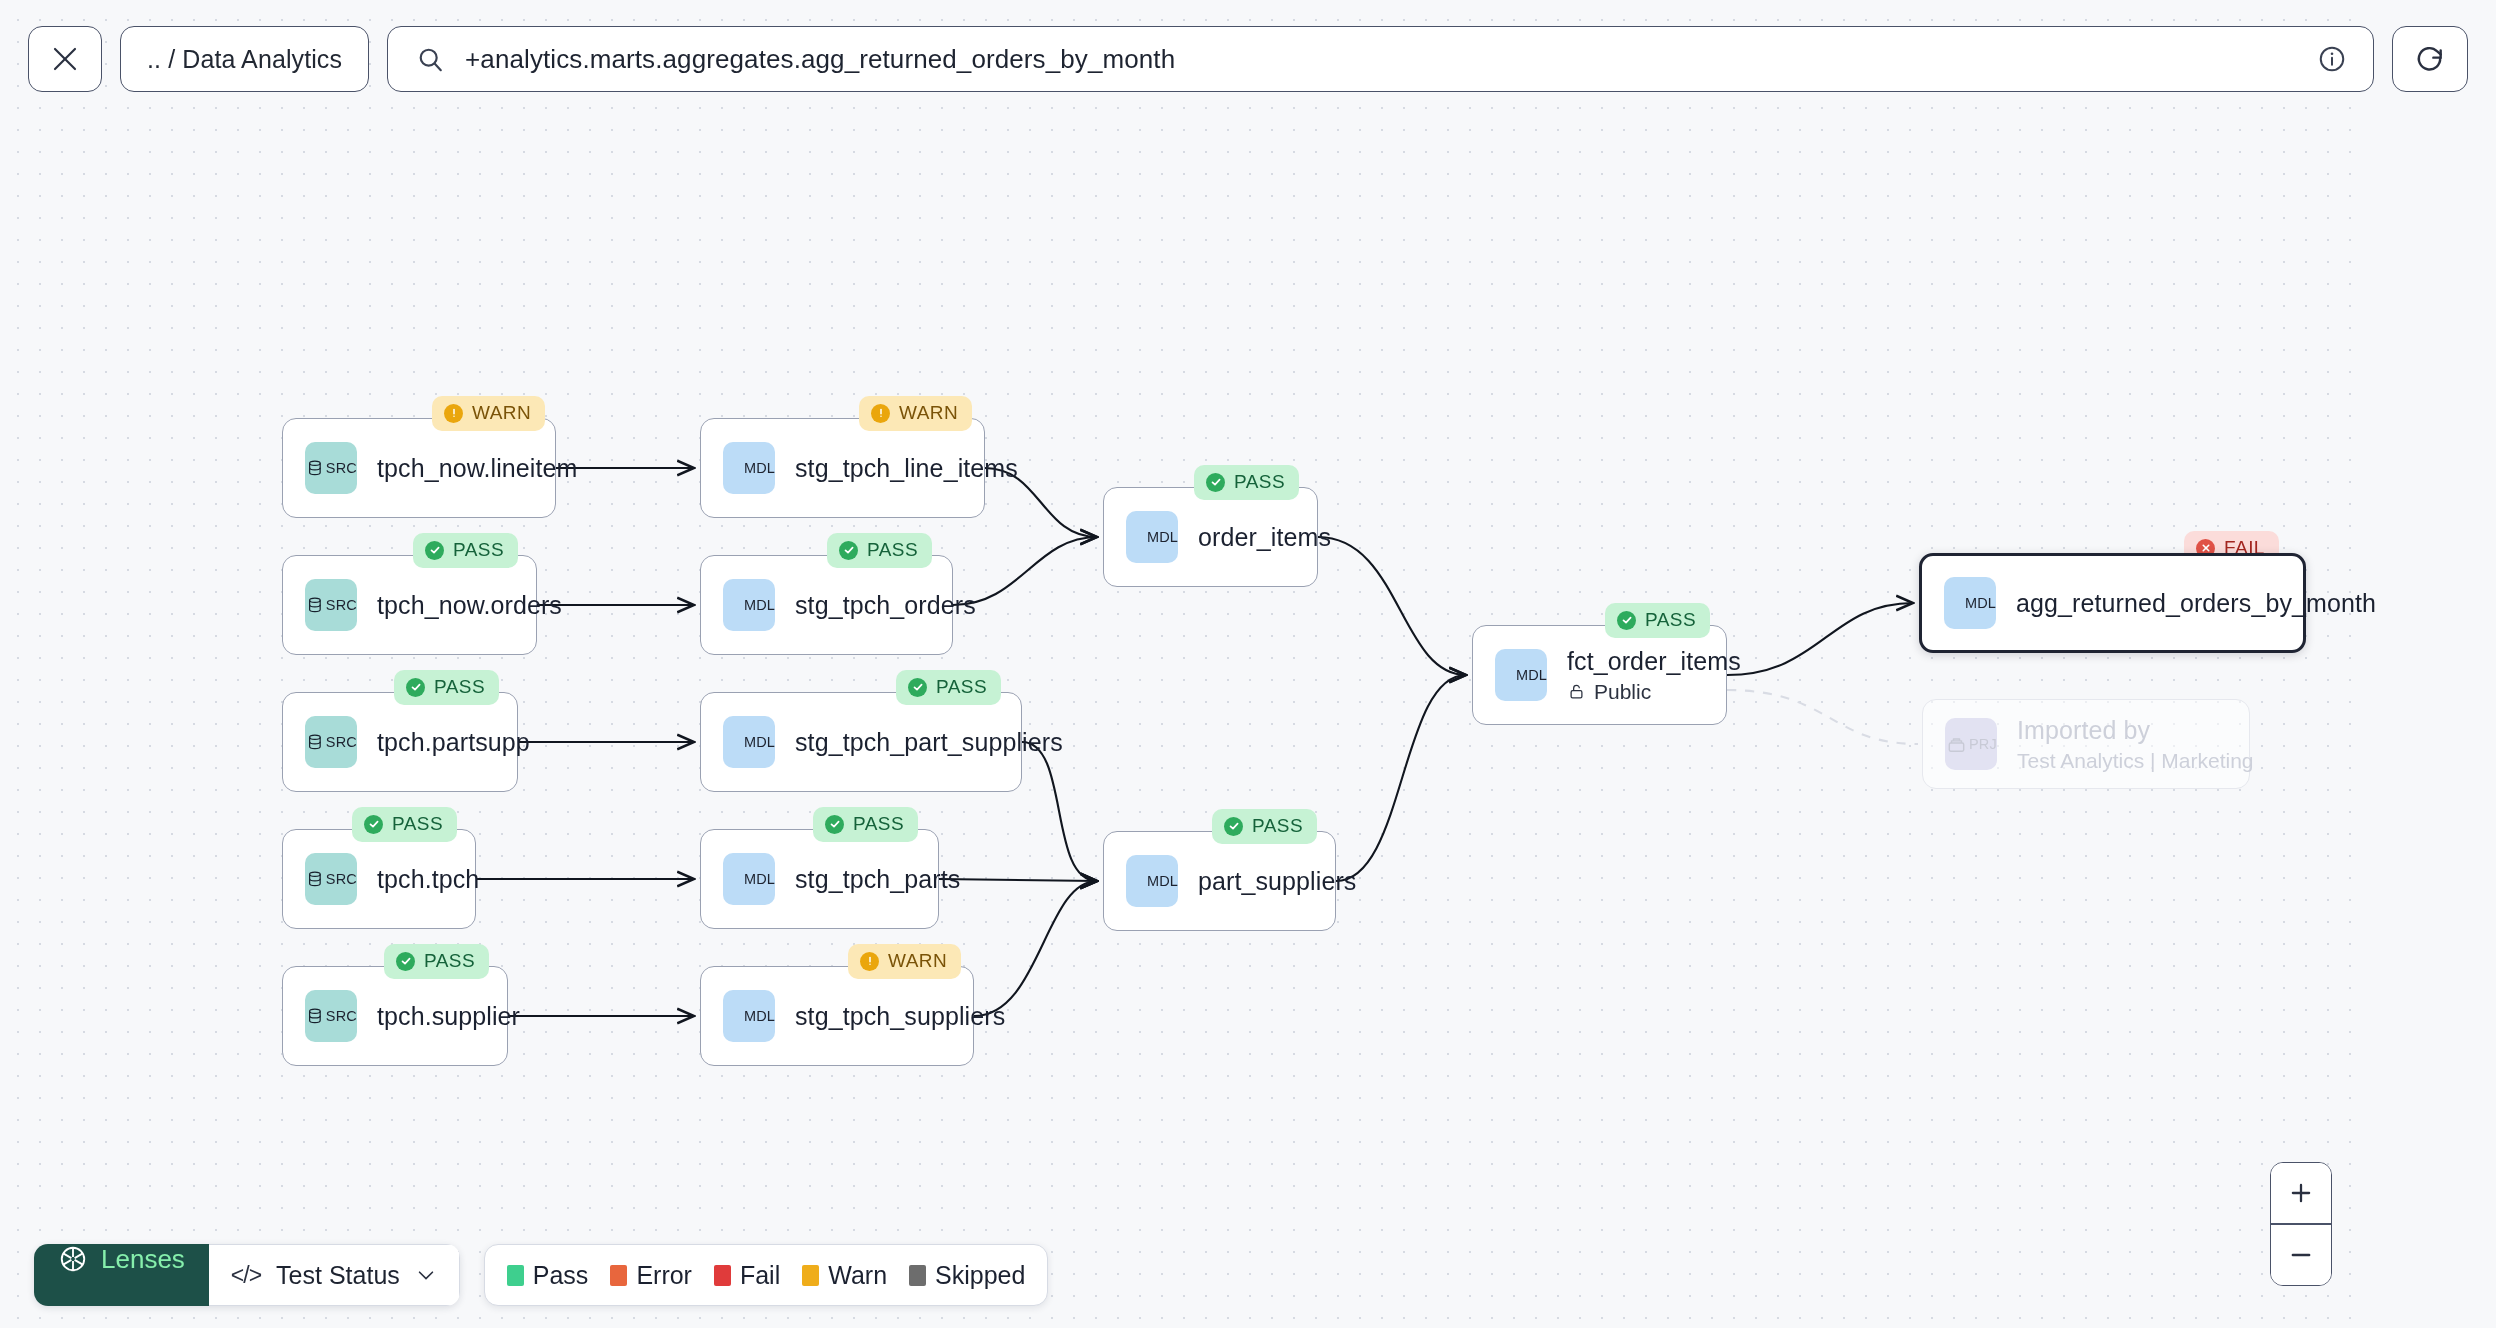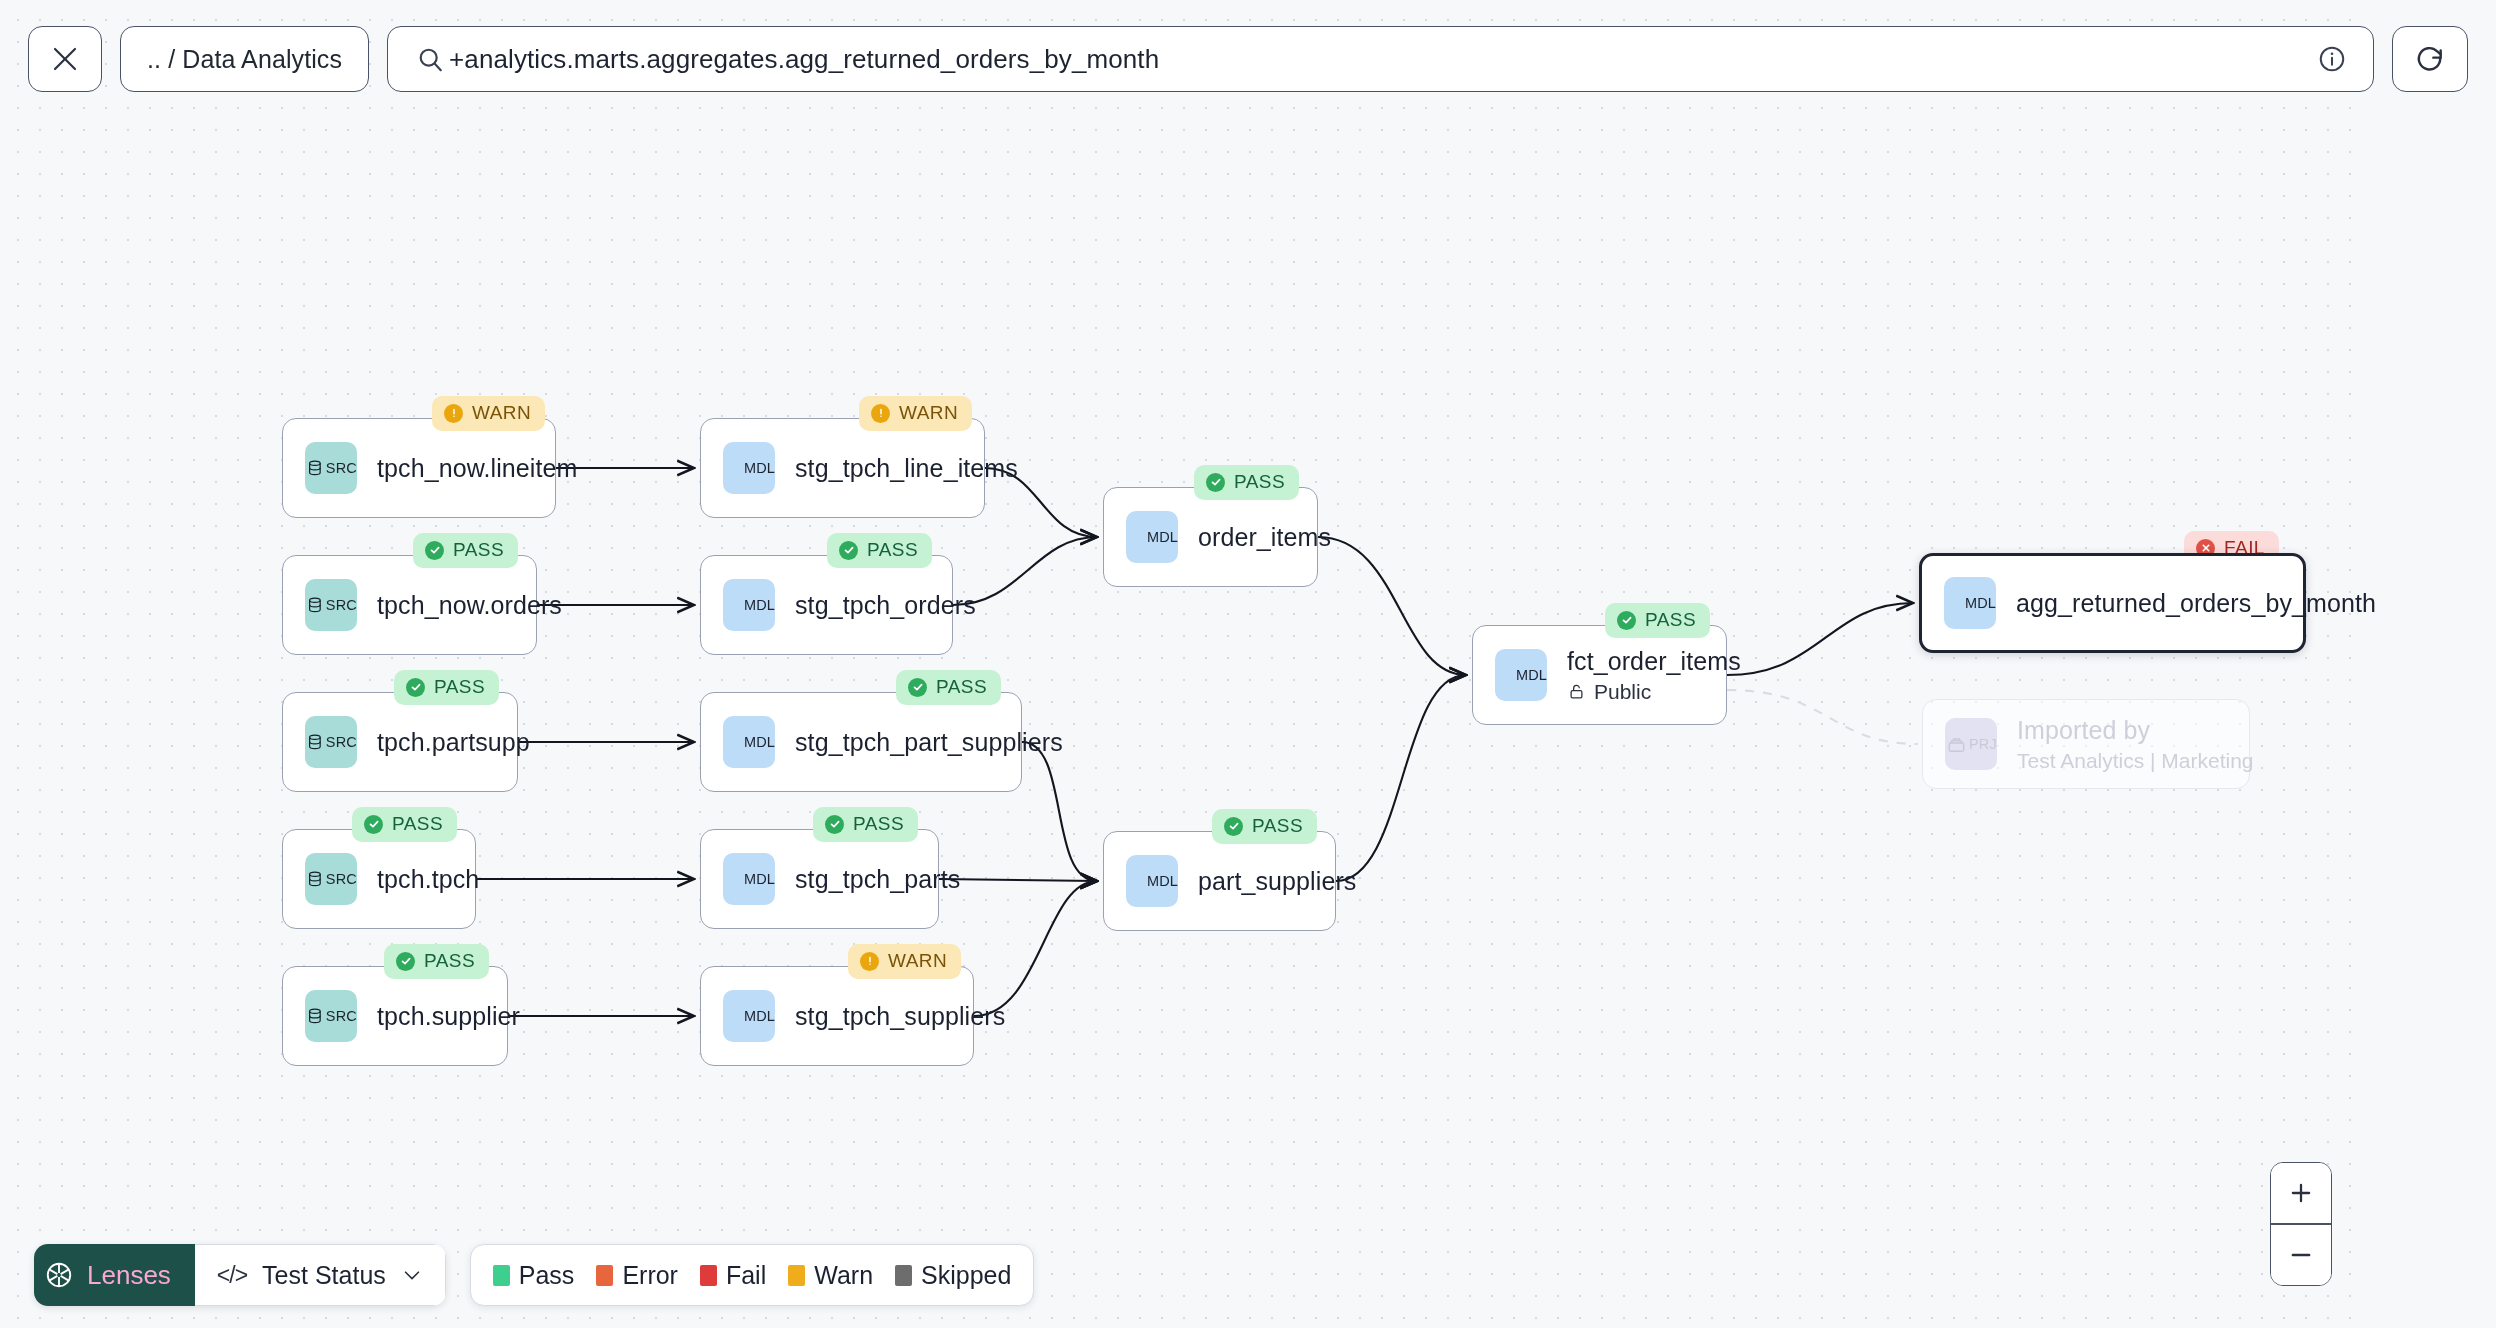--- a/index.html
+++ b/index.html
@@ -50,21 +50,21 @@
     padding: 0 26px;
     font-size: 25px;
     color: #222833;
     letter-spacing: .1px;
     min-width: 178px;
   }
   .tb-search {
     flex: 1;
     justify-content: flex-start;
     padding: 0 26px 0 28px;
-    gap: 4px;
+    gap: 20px;
     position: relative;
   }
   .tb-search .q-text {
     font-size: 26px;
     color: #1d2330;
     letter-spacing: .1px;
     white-space: nowrap;
   }
   .tb-refresh { width: 76px; }
   .icon-svg { display: block; }
@@ -181,25 +181,24 @@
   .lenses-group {
     display: flex;
     align-items: stretch;
     border-radius: 14px;
     overflow: hidden;
     box-shadow: 0 2px 7px rgba(30,40,60,.13);
     height: 62px;
   }
   .lenses-btn {
     background: #1d5048;
-    color: #f9a8d4;
-    display: flex;
-    align-items: center;
+    color: #86efac;
+    display: flex;
     gap: 13px;
-    padding: 0 24px 0 10px;
+    padding: 0 24px 0 24px;
     font-size: 26px;
     cursor: pointer;
   }
   .teststatus-btn {
     background: #fff;
     border: 1.5px solid #d7dbe4;
     border-left: none;
     display: flex;
     align-items: center;
     gap: 15px;

